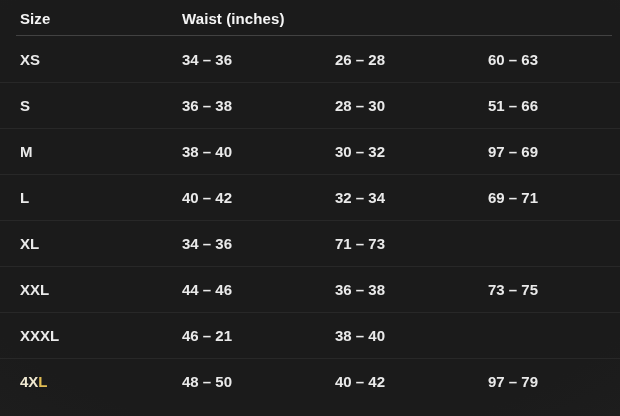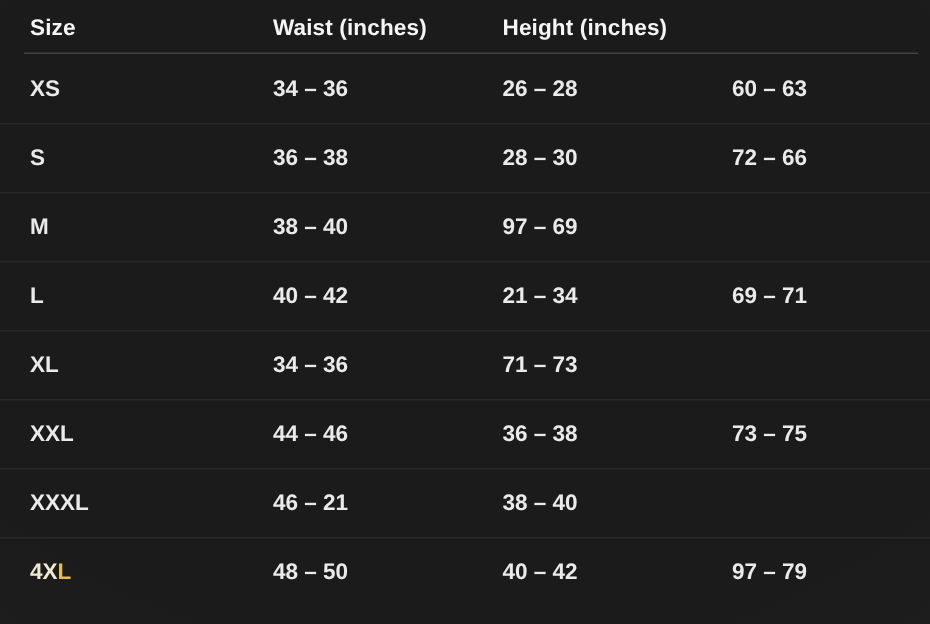--- a/index.html
+++ b/index.html
@@ -69,47 +69,47 @@
   .accent-suffix { color: var(--accent-4xl-suffix); }
 </style>
 </head>
 <body>
 
 <div class="size-chart">
 
   <div class="row header-row">
     <span class="header-cell">Size</span>
     <span class="header-cell">Waist (inches)</span>
-    <span class="header-cell">Height (inches)</span>
   </div>
 
   <div class="row data-row">
     <span class="cell">XS</span>
     <span class="cell">34 – 36</span>
     <span class="cell">26 – 28</span>
     <span class="cell">60 – 63</span>
   </div>
 
   <div class="row data-row">
     <span class="cell">S</span>
     <span class="cell">36 – 38</span>
     <span class="cell">28 – 30</span>
-    <span class="cell">72 – 66</span>
+    <span class="cell">51 – 66</span>
   </div>
 
   <div class="row data-row">
     <span class="cell">M</span>
     <span class="cell">38 – 40</span>
+    <span class="cell">30 – 32</span>
     <span class="cell">97 – 69</span>
   </div>
 
   <div class="row data-row">
     <span class="cell">L</span>
     <span class="cell">40 – 42</span>
-    <span class="cell">21 – 34</span>
+    <span class="cell">32 – 34</span>
     <span class="cell">69 – 71</span>
   </div>
 
   <div class="row data-row">
     <span class="cell">XL</span>
     <span class="cell">34 – 36</span>
     <span class="cell">71 – 73</span>
   </div>
 
   <div class="row data-row">

